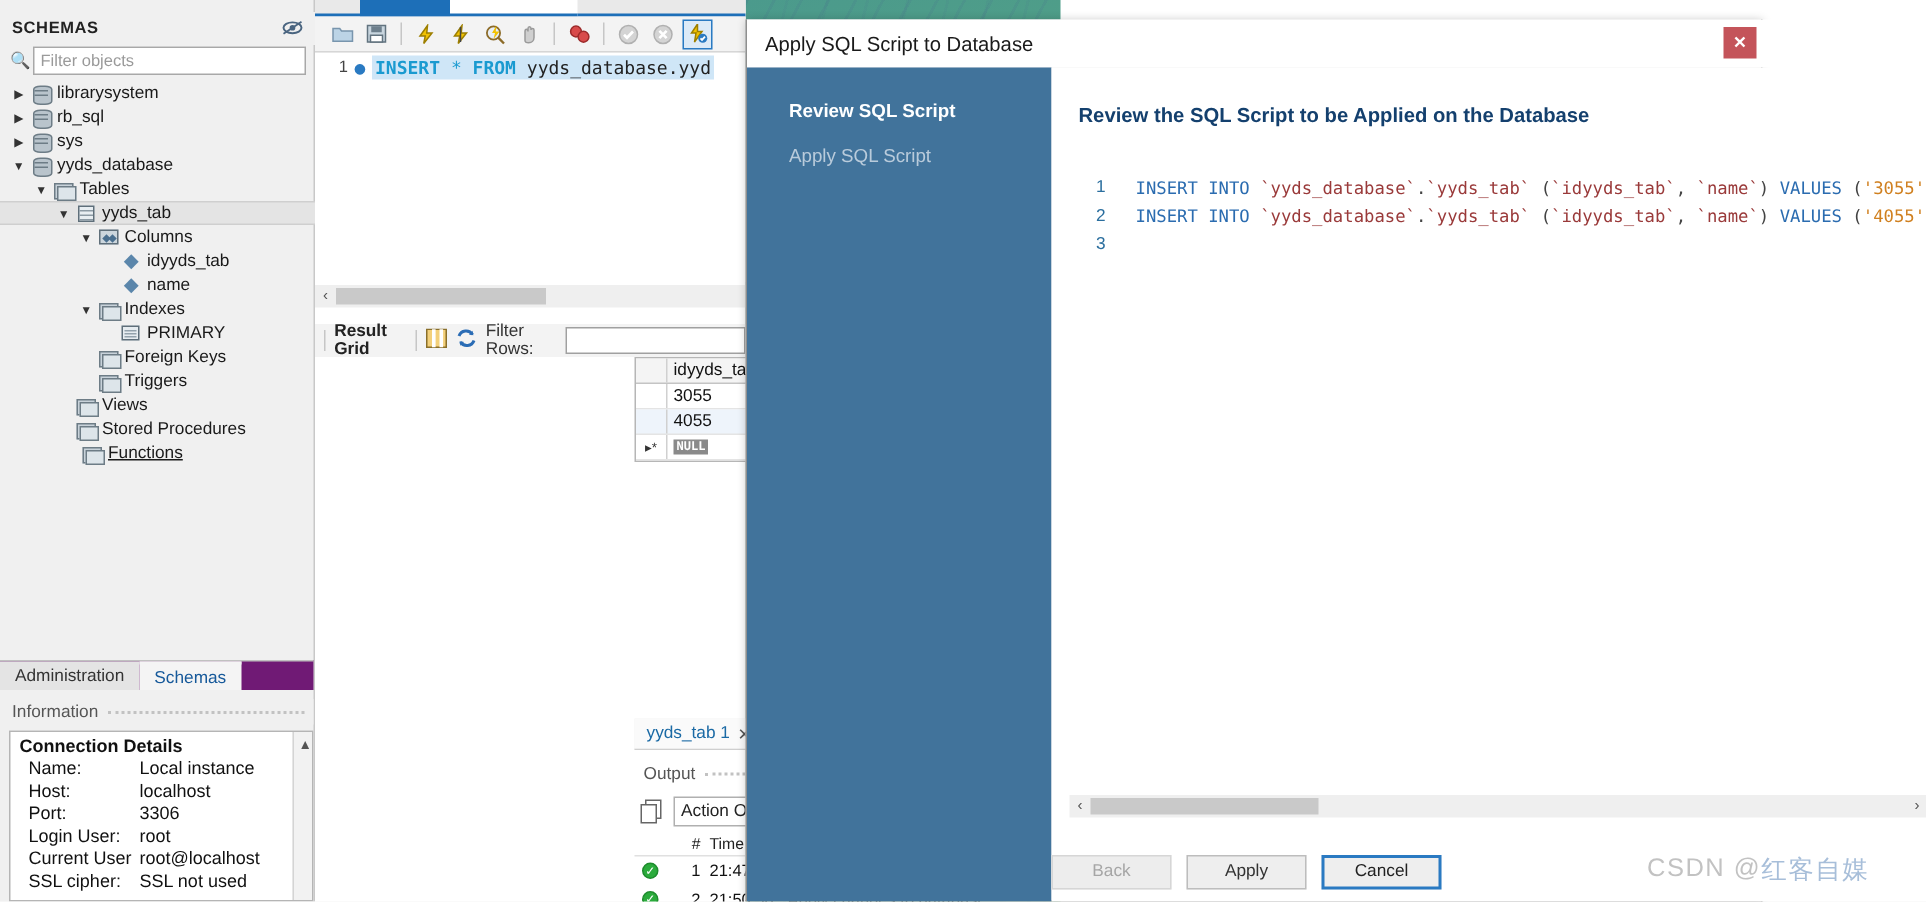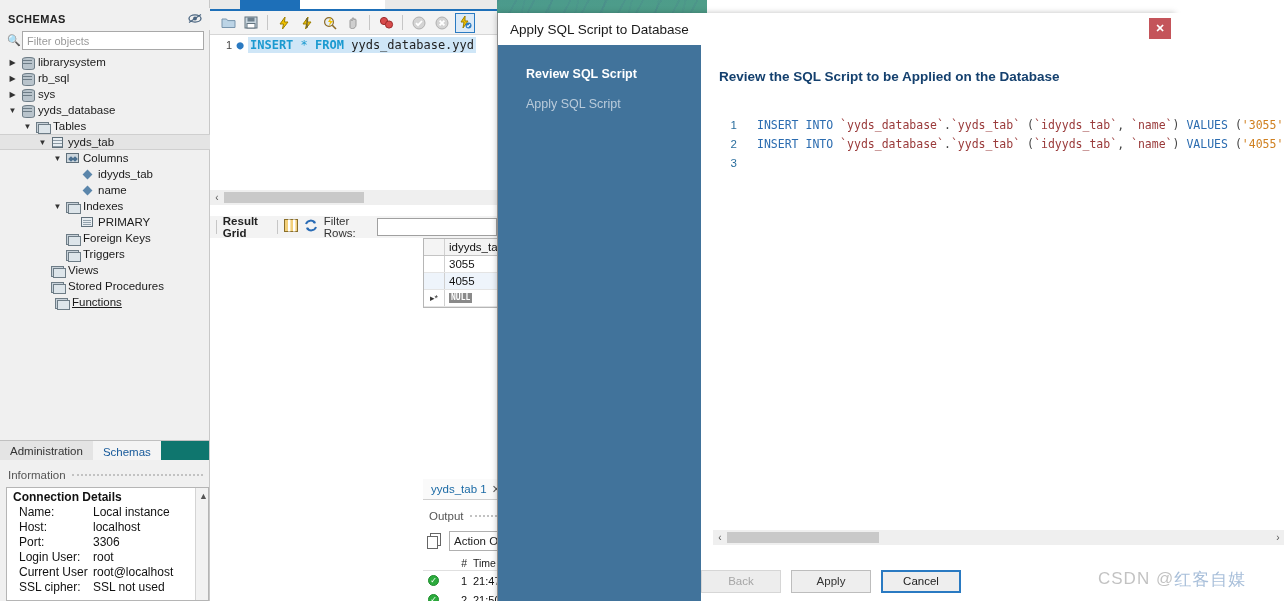--- a/index.html
+++ b/index.html
@@ -98,21 +98,21 @@
   .ic-index { width: 12px; height: 10px; position: relative;
     background:#e6ecf0; border:1px solid #5f6f7a; }
   .ic-index::before {
     content:''; position:absolute; left:1px; top:2px; width:8px; height:1px;
     background:#93a2ac; box-shadow: 0 2px 0 #93a2ac, 0 4px 0 #93a2ac;
   }
 
   
   .left-tabs {
     position: absolute; left: 0; top: 440px; width: 209px; height: 20px;
-    background: #0f766e; border-top: 1px solid #c0c0c0; display: flex;
+    background: #701a75; border-top: 1px solid #c0c0c0; display: flex;
     align-items: center;
   }
   .left-tab {
     height: 19px; padding: 0 10px; font-size: 11.5px; color: #333;
     display: flex; align-items: center; background: #e4e4e4;
   }
   .left-tab.active { background: #f4f4f4; color: #16599a; border-top: 2px solid #f4f4f4; }
 
   .info-bar {
     position: absolute; left: 0; top: 466px; width: 209px; height: 17px;

